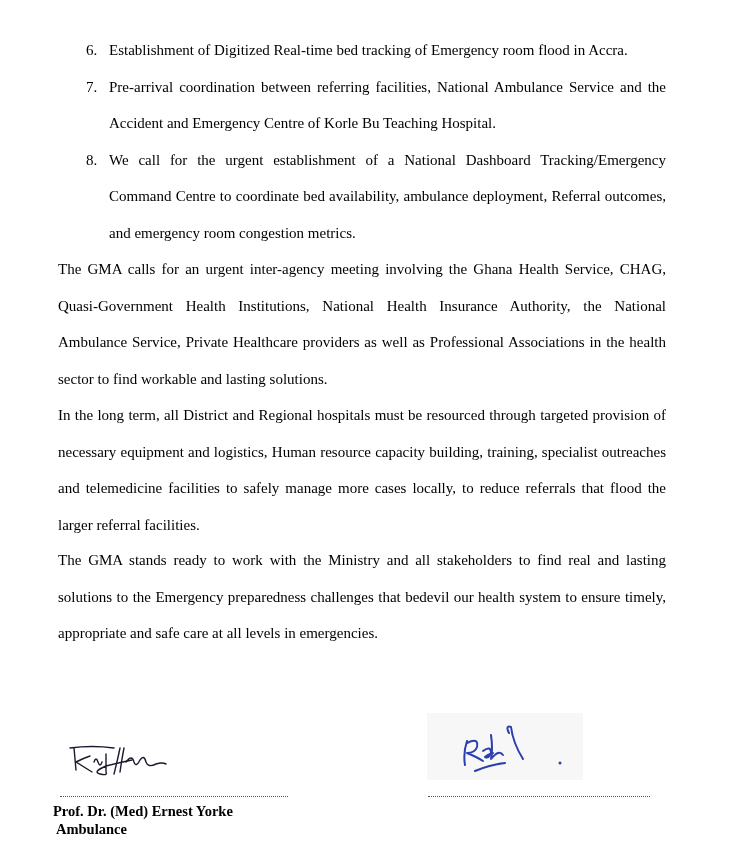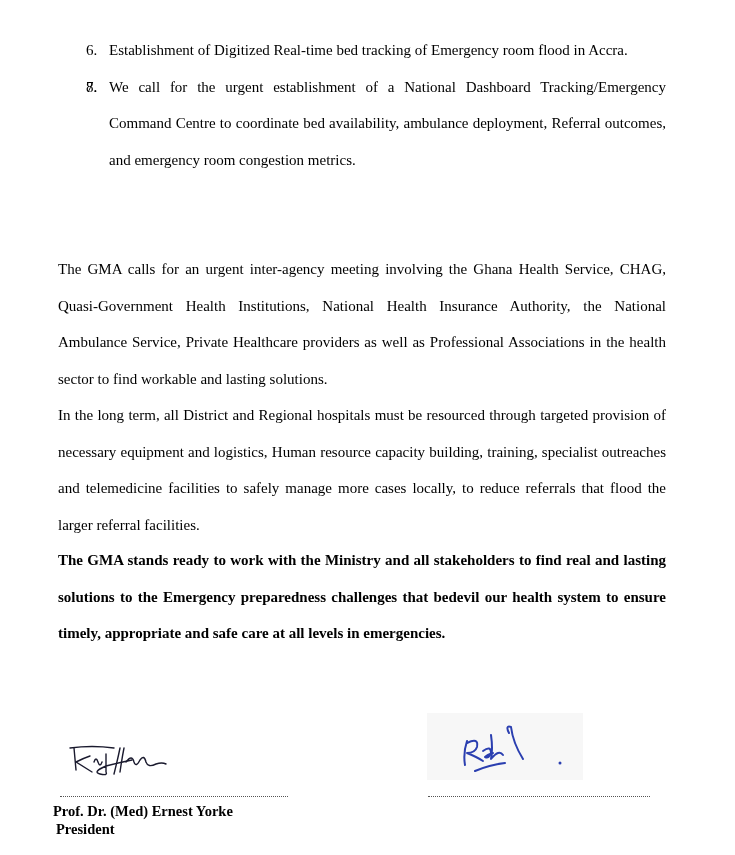--- a/index.html
+++ b/index.html
@@ -5,21 +5,21 @@
   html, body { margin: 0; padding: 0; background: #ffffff; }
   body { width: 735px; height: 855px; position: relative; overflow: hidden;
          font-family: "Liberation Serif", "DejaVu Serif", serif; color: #000; }
   .page { position: absolute; left: 0; top: 0; width: 735px; height: 855px; }
   .list { position: absolute; left: 58px; top: 32px; width: 608px; margin: 0; padding: 0; list-style: none; }
   .li { position: relative; padding-left: 51px; font-size: 15px; line-height: 36.6px; text-align: justify; }
   .li .num { position: absolute; left: 28px; top: 0; }
   .para { position: absolute; left: 58px; width: 608px; font-size: 15px; line-height: 36.6px; text-align: justify; margin: 0; }
   .p1 { top: 251px; }
   .p2 { top: 397px; }
-  .p3 { top: 542px; font-weight: bold; }
+  .p3 { top: 542px; }
   .sig { position: absolute; }
   .sig-left { left: 52px; top: 720px; width: 260px; }
   .sig-right { left: 427px; top: 713px; width: 260px; }
   .sig-img-left { position: absolute; left: 10px; top: 12px; width: 110px; height: 55px; }
   .sig-img-right { position: absolute; left: 0; top: 0; width: 156px; height: 67px; background: #f7f7f7; }
   .dots { position: absolute; font-size: 13px; letter-spacing: 0.5px; color: #333; white-space: nowrap; overflow: hidden; }
   .dots-left { left: 60px; top: 782px; width: 228px; height: 14px; border-bottom: 1.5px dotted #555; }
   .dots-right { left: 428px; top: 782px; width: 222px; height: 14px; border-bottom: 1.5px dotted #555; }
   .name { position: absolute; font-weight: bold; font-size: 14.5px; white-space: nowrap; }
   .name-left { left: 53px; top: 803px; }
@@ -32,20 +32,21 @@
 
 <div class="page">
 
   <ol class="list">
     <li class="li">
       <span class="num">6.</span>
       <span>Establishment of Digitized Real-time bed tracking of Emergency room flood in Accra.</span>
     </li>
     <li class="li">
       <span class="num">7.</span>
+      <span>Pre-arrival coordination between referring facilities, National Ambulance Service and the Accident and Emergency Centre of Korle Bu Teaching Hospital.</span>
     </li>
     <li class="li">
       <span class="num">8.</span>
       <span>We call for the urgent establishment of a National Dashboard Tracking/Emergency Command Centre to coordinate bed availability, ambulance deployment, Referral outcomes, and emergency room congestion metrics.</span>
     </li>
   </ol>
 
   <p class="para p1">The GMA calls for an urgent inter-agency meeting involving the Ghana Health Service, CHAG, Quasi-Government Health Institutions, National Health Insurance Authority, the National Ambulance Service, Private Healthcare providers as well as Professional Associations in the health sector to find workable and lasting solutions.</p>
   <p class="para p2">In the long term, all District and Regional hospitals must be resourced through targeted provision of necessary equipment and logistics, Human resource capacity building, training, specialist outreaches and telemedicine facilities to safely manage more cases locally, to reduce referrals that flood the larger referral facilities.</p>
   <p class="para p3">The GMA stands ready to work with the Ministry and all stakeholders to find real and lasting solutions to the Emergency preparedness challenges that bedevil our health system to ensure timely, appropriate and safe care at all levels in emergencies.</p>
@@ -59,21 +60,21 @@
         <path d="M32 30 Q34 24 36 30 Q38 36 40 30"></path>
         <path d="M44 22 L44 40 Q46 44 38 42 Q30 40 44 34 Q60 30 70 28"></path>
         <path d="M58 16 Q56 26 52 42"></path>
         <path d="M62 16 Q60 26 58 40"></path>
         <path d="M64 30 Q70 22 72 30 Q74 36 78 28 Q82 22 84 30 Q86 36 94 32 Q100 30 104 32"></path>
       </g>
     </svg>
   </div>
   <div class="dots dots-left"></div>
   <div class="name name-left">Prof.  Dr. (Med) Ernest Yorke</div>
-  <div class="name title-left">President</div>
+  <div class="name title-left">Ambulance</div>
 
   <div class="sig sig-right">
     <div class="sig-img-right">
       <svg width="156" height="67" viewBox="0 0 156 67">
         <g fill="none" stroke="#2b3fb0" stroke-width="2" stroke-linecap="round" stroke-linejoin="round">
           <path d="M40 28 Q36 40 38 52"></path>
           <path d="M40 30 Q52 24 50 34 Q48 40 40 40 Q50 44 56 48"></path>
           <path d="M56 38 Q64 32 64 40 Q62 46 58 44 Q60 42 66 40"></path>
           <path d="M64 22 Q66 36 64 46 Q72 36 76 42"></path>
           <path d="M82 20 Q78 12 84 14 Q86 30 96 46"></path>

